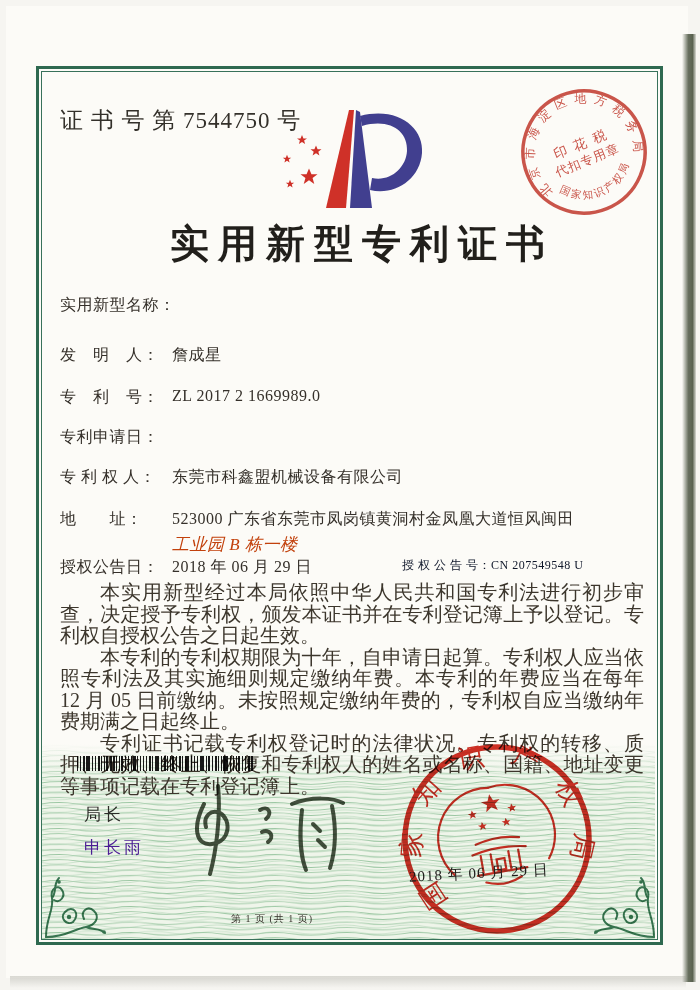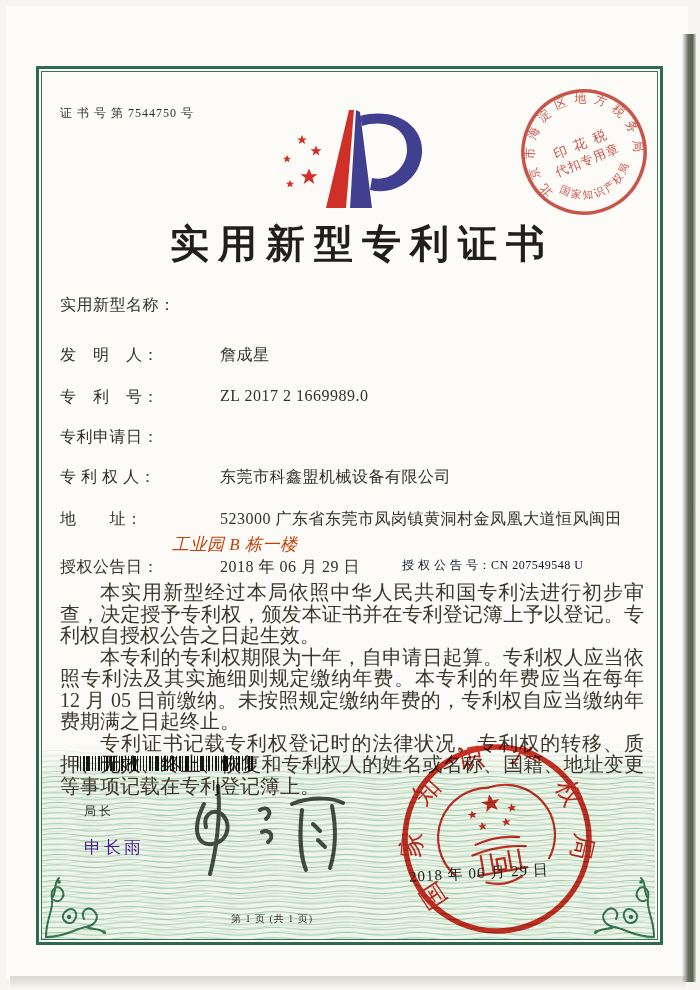--- a/index.html
+++ b/index.html
@@ -30,48 +30,48 @@
   .guilloche{
     position:absolute;left:41px;top:744px;width:614px;height:196px;
     background:#eff5ea;
   }
   .guilloche svg{display:block;}
   .guilloche-fade{
     position:absolute;left:41px;top:744px;width:614px;height:34px;
     background:linear-gradient(180deg,#fcfbf7 0%,rgba(252,251,247,0) 100%);
   }
   .cert-no{
-    position:absolute;left:60px;top:105px;font-size:12px;color:#33302a;letter-spacing:1px;
+    position:absolute;left:60px;top:105px;font-size:23px;color:#33302a;letter-spacing:1px;
   }
   .logo{position:absolute;left:282px;top:106px;}
   .title{
     position:absolute;left:0;top:205px;width:700px;text-align:center;
     font-size:39px;font-weight:bold;letter-spacing:9px;color:#211f1b;margin:12px;
   }
   .frow{
     position:absolute;left:60px;font-size:16px;color:#35302a;letter-spacing:.5px;
-    display:flex;align-items:flex-start;white-space:nowrap;gap:48px;
+    display:flex;align-items:flex-start;white-space:nowrap;
   }
   .frow .lbl{min-width:112px;display:inline-block;}
   .addr2{position:absolute;left:172px;font-size:17px;color:#c2410c;letter-spacing:.5px;font-style:italic;}
   .grant-right{position:absolute;left:342px;top:0;font-size:12px;color:#0f172a;white-space:nowrap;}
   .paras{
     position:absolute;left:60px;top:582px;width:584px;
     font-size:20px;line-height:21.5px;color:#3c362c;text-align:justify;
   }
   .paras p{margin:0;text-indent:2em;}
   .barcode{
     position:absolute;left:77px;top:756px;width:177px;height:15px;
     mix-blend-mode:multiply;
     background:
       repeating-linear-gradient(90deg,#191919 0 1.5px,transparent 1.5px 3px),
       repeating-linear-gradient(90deg,#191919 0 1px,transparent 1px 7.3px),
       repeating-linear-gradient(90deg,transparent 0 10.5px,#191919 10.5px 12.5px,transparent 12.5px 23px);
   }
-  .sig-title{position:absolute;left:84px;top:803px;font-size:12px;color:#2c2c28;letter-spacing:3px;font-family:"Liberation Sans","DejaVu Sans",sans-serif;}
+  .sig-title{position:absolute;left:84px;top:803px;font-size:17px;color:#2c2c28;letter-spacing:3px;font-family:"Liberation Sans","DejaVu Sans",sans-serif;}
   .sig-name{position:absolute;left:84px;top:836px;font-size:17px;color:#4c1d95;letter-spacing:3px;font-family:"Liberation Sans","DejaVu Sans",sans-serif;}
   .autograph{position:absolute;left:180px;top:776px;mix-blend-mode:multiply;}
   .office-seal{position:absolute;left:398px;top:740px;transform:rotate(-10deg);mix-blend-mode:multiply;}
   .issue-date{
     position:absolute;left:409px;top:864px;font-size:15px;color:#1e1d1b;
     transform:rotate(-3deg);letter-spacing:1px;white-space:nowrap;
   }
   .tax-stamp{position:absolute;left:516px;top:84px;transform:rotate(-22deg);mix-blend-mode:multiply;opacity:.92;}
   .footer{
     position:absolute;left:180px;top:912px;width:184px;text-align:center;

